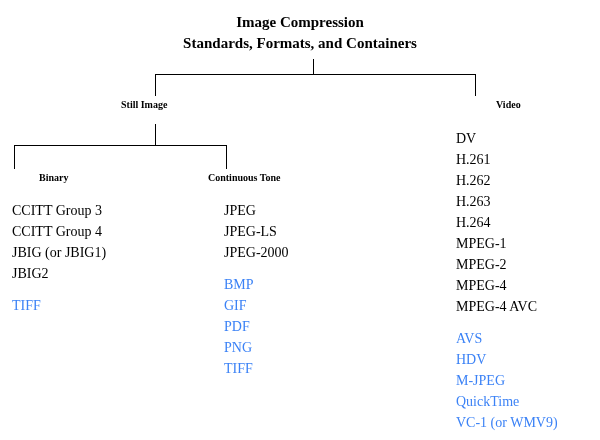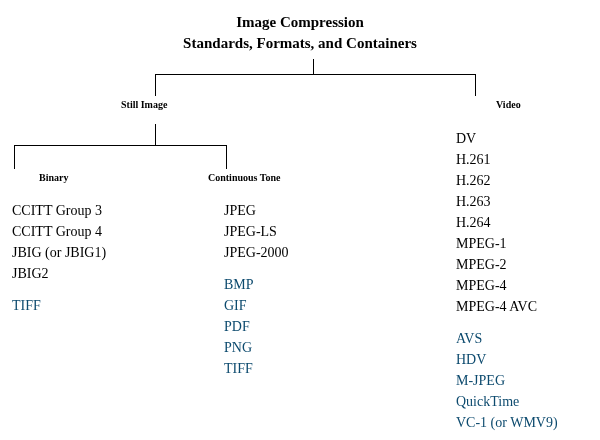--- a/index.html
+++ b/index.html
@@ -52,21 +52,21 @@
   .list {
     position: absolute;
     font-size: 14px;
     line-height: 21px;
   }
   .list .item {
     display: block;
     white-space: nowrap;
   }
   .list .item.muted {
-    color: #0c4a6e;
+    color: #3b82f6;
   }
   .list .spacer {
     display: block;
     height: 11px;
   }
 </style>
 </head>
 <body>
 
 <div id="root">

